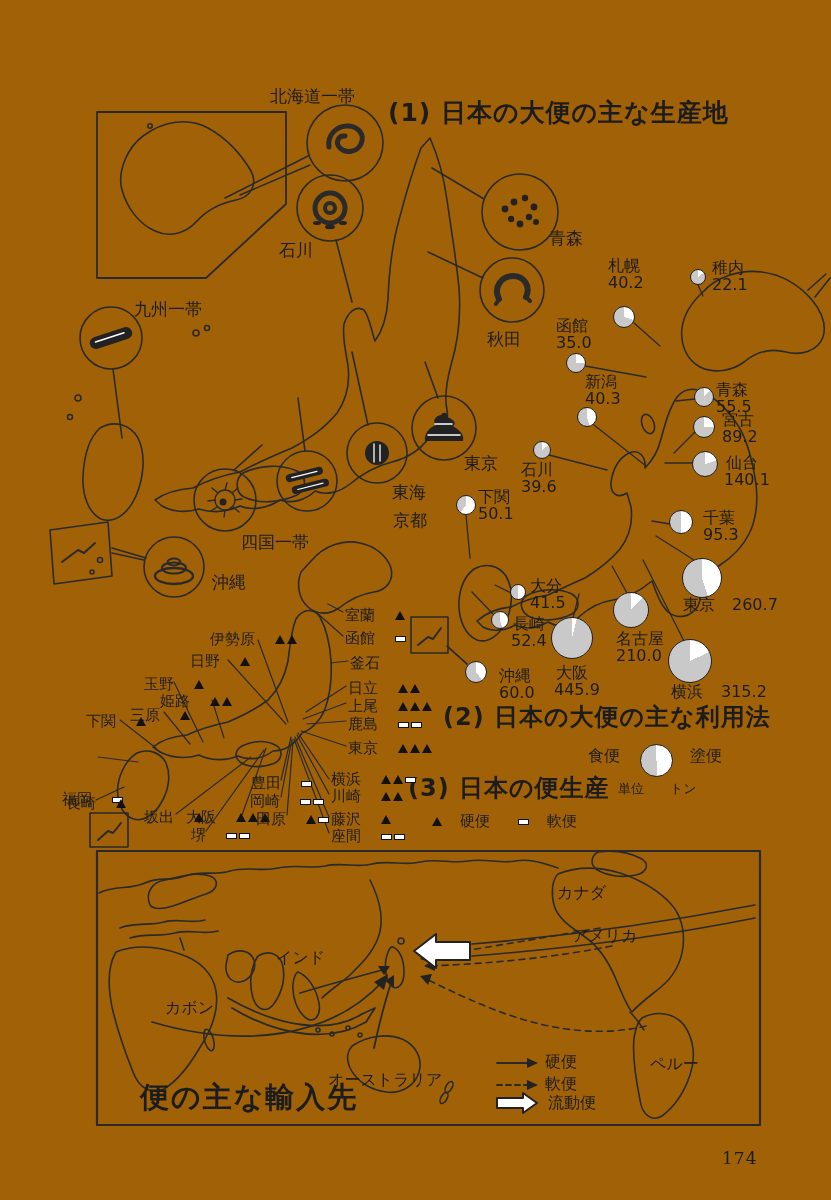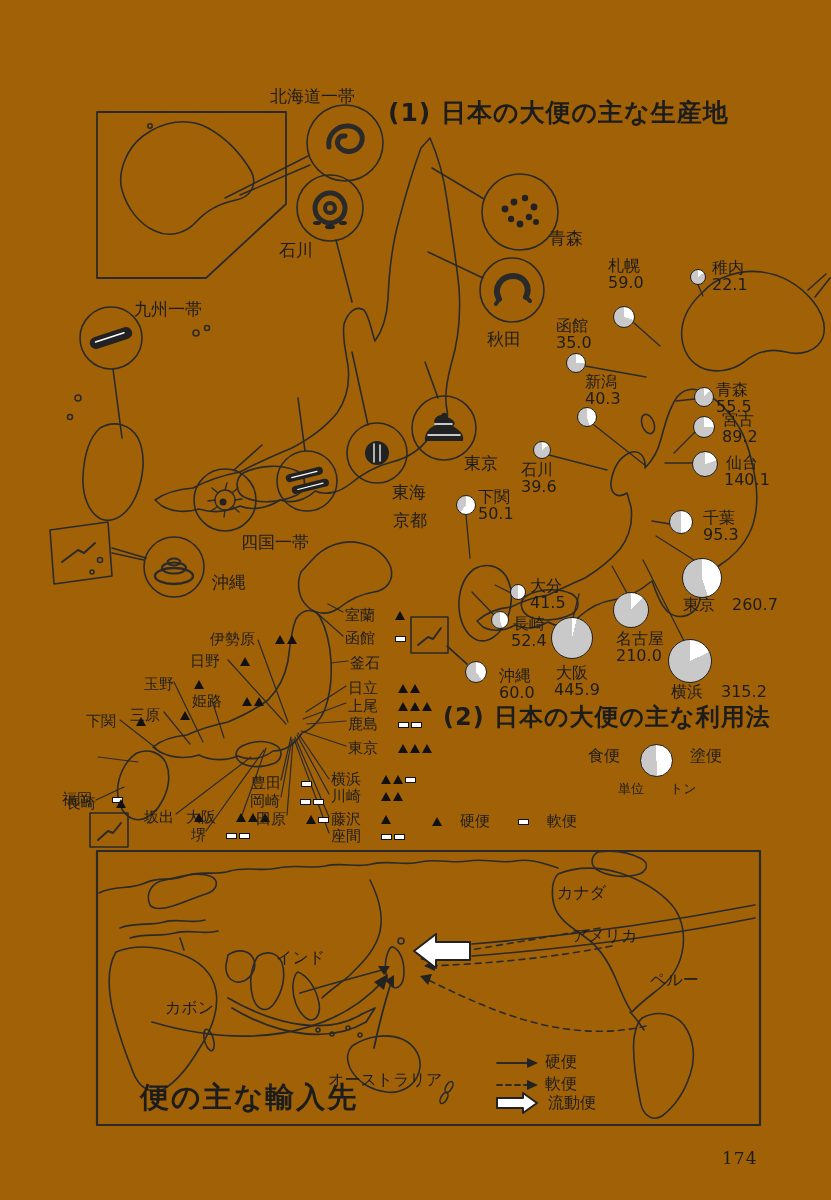--- a/index.html
+++ b/index.html
@@ -260,39 +260,40 @@
       <polygon points="538,1063 527,1058 527,1068" fill="#222" stroke="none"></polygon>
       <line x1="497" y1="1085" x2="530" y2="1085" stroke-width="1.8" stroke-dasharray="5,4"></line>
       <polygon points="538,1085 527,1080 527,1090" fill="#222" stroke="none"></polygon>
       <polygon points="497,1098 523,1098 523,1093 537,1103 523,1113 523,1108 497,1108" fill="#fff" stroke="#222" stroke-width="2"></polygon>
     </g>
   </g>
 </svg>
 
 <div class="lbl big-title" style="left:388px;top:100px;font-size:25px;">(1) 日本の大便の主な生産地</div>
 <div class="lbl big-title" style="left:443px;top:705px;">(2) 日本の大便の主な利用法</div>
+<div class="lbl big-title" style="left:408px;top:776px;">(3) 日本の便生産</div>
 <div class="lbl huge-title" style="left:140px;top:1082px;">便の主な輸入先</div>
 
 <div class="lbl site-lbl" style="left:270px;top:88px;">北海道一帯</div>
 <div class="lbl site-lbl" style="left:279px;top:242px;">石川</div>
 <div class="lbl site-lbl" style="left:549px;top:230px;">青森</div>
 <div class="lbl site-lbl" style="left:487px;top:331px;">秋田</div>
 <div class="lbl site-lbl" style="left:134px;top:301px;">九州一帯</div>
 <div class="lbl site-lbl" style="left:464px;top:455px;">東京</div>
 <div class="lbl site-lbl" style="left:392px;top:484px;">東海</div>
 <div class="lbl site-lbl" style="left:393px;top:512px;">京都</div>
 <div class="lbl site-lbl" style="left:241px;top:534px;">四国一帯</div>
 <div class="lbl site-lbl" style="left:212px;top:574px;">沖縄</div>
 
 <div class="pie" style="left: 690px; top: 269px; width: 16px; height: 16px; background: conic-gradient(rgb(255, 255, 255) 0deg, rgb(255, 255, 255) 15%, rgb(201, 201, 201) 15%, rgb(201, 201, 201) 100%);"></div>
 <div class="lbl" style="left:712px;top:260px;">稚内</div>
 <div class="lbl" style="left:712px;top:277px;">22.1</div>
 <div class="pie" style="left: 613px; top: 306px; width: 22px; height: 22px; background: conic-gradient(rgb(255, 255, 255) 0deg, rgb(255, 255, 255) 30%, rgb(201, 201, 201) 30%, rgb(201, 201, 201) 100%);"></div>
 <div class="lbl" style="left:608px;top:258px;">札幌</div>
-<div class="lbl" style="left:608px;top:275px;">59.0</div>
+<div class="lbl" style="left:608px;top:275px;">40.2</div>
 <div class="pie" style="left: 566px; top: 353px; width: 20px; height: 20px; background: conic-gradient(rgb(255, 255, 255) 0deg, rgb(255, 255, 255) 25%, rgb(201, 201, 201) 25%, rgb(201, 201, 201) 100%);"></div>
 <div class="lbl" style="left:556px;top:318px;">函館</div>
 <div class="lbl" style="left:556px;top:335px;">35.0</div>
 <div class="pie" style="left: 577px; top: 407px; width: 20px; height: 20px; background: conic-gradient(rgb(255, 255, 255) 0deg, rgb(255, 255, 255) 45%, rgb(201, 201, 201) 45%, rgb(201, 201, 201) 100%);"></div>
 <div class="lbl" style="left:585px;top:374px;">新潟</div>
 <div class="lbl" style="left:585px;top:391px;">40.3</div>
 <div class="pie" style="left: 694px; top: 387px; width: 20px; height: 20px; background: conic-gradient(rgb(255, 255, 255) 0deg, rgb(255, 255, 255) 12%, rgb(201, 201, 201) 12%, rgb(201, 201, 201) 100%);"></div>
 <div class="lbl" style="left:716px;top:382px;">青森</div>
 <div class="lbl" style="left:716px;top:399px;">55.5</div>
 <div class="pie" style="left: 693px; top: 416px; width: 22px; height: 22px; background: conic-gradient(rgb(255, 255, 255) 0deg, rgb(255, 255, 255) 25%, rgb(201, 201, 201) 25%, rgb(201, 201, 201) 100%);"></div>
@@ -350,21 +351,21 @@
       <span class="mk">
         <span class="m-hard"></span>
       </span>
     </div>
 <div class="mrow" style="left:144px;top:675px;">
       <span>玉野</span>
       <span class="mk">
         <span class="m-hard"></span>
       </span>
     </div>
-<div class="mrow" style="left:192px;top:692px;">
+<div class="mrow" style="left:160px;top:692px;">
       <span>姫路</span>
       <span class="mk">
         <span class="m-hard"></span>
         <span class="m-hard"></span>
       </span>
     </div>
 <div class="mrow" style="left:130px;top:706px;">
       <span>三原</span>
       <span class="mk">
         <span class="m-hard"></span>
@@ -508,21 +509,21 @@
   <span class="m-hard"></span>
   <span>硬便</span>
   <span class="m-soft" style="margin-left:10px;"></span>
   <span>軟便</span>
 </div>
 
 <div class="lbl" style="left:557px;top:885px;">カナダ</div>
 <div class="lbl" style="left:572px;top:928px;">アメリカ</div>
 <div class="lbl" style="left:276px;top:950px;">インド</div>
 <div class="lbl" style="left:165px;top:1000px;">カボン</div>
-<div class="lbl" style="left:650px;top:972px;">ペルー</div>
+<div class="lbl" style="left:650px;top:1056px;">ペルー</div>
 <div class="lbl" style="left:328px;top:1072px;">オーストラリア</div>
 <div class="lbl" style="left:545px;top:1054px;">硬便</div>
 <div class="lbl" style="left:545px;top:1076px;">軟便</div>
 <div class="lbl" style="left:548px;top:1095px;">流動便</div>
 
 <div class="pgnum" style="left:722px;top:1148px;">174</div>
 
 </div>
 
 </body></html>

